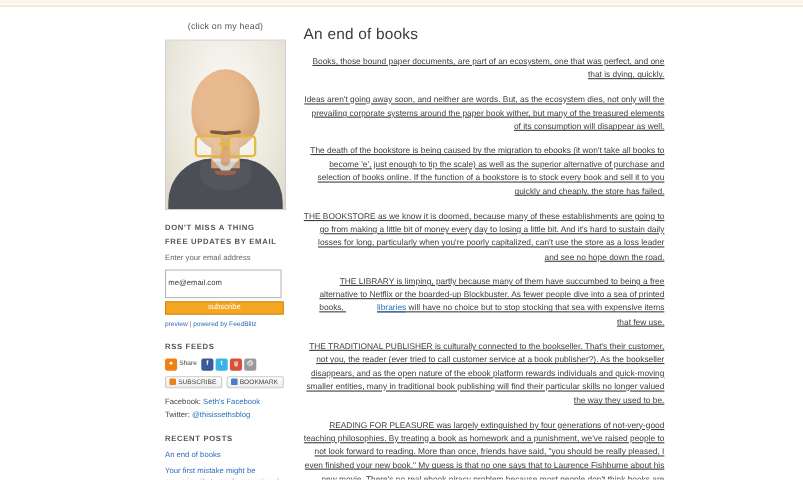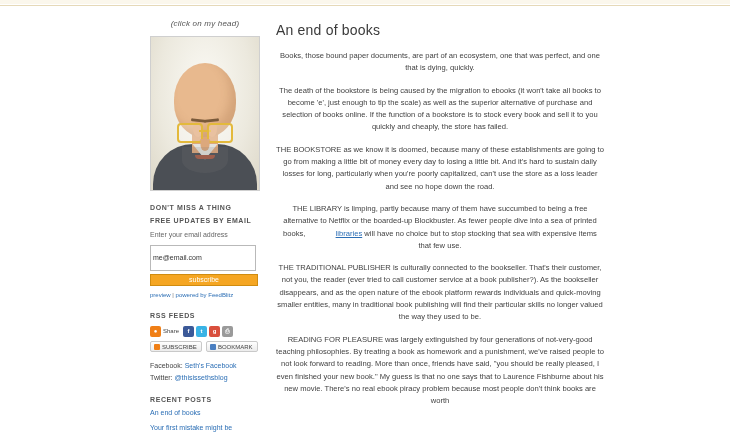--- a/index.html
+++ b/index.html
@@ -45,21 +45,20 @@
     font-size: 8px;
     line-height: 1.45;
     color: #444;
   }
   .click-head {
     font-size: 8px;
     color: #555;
     text-align: center;
     margin-bottom: 6px;
     letter-spacing: .2px;
-    font-style: italic;
   }
   .portrait {
     width: 108px;
     height: 153px;
     border: 1px solid #cfcfcf;
     background: linear-gradient(180deg, #f0efe8 0%, #e9e6db 55%, #d8d3c3 100%);
     position: relative;
     overflow: hidden;
   }
   
@@ -297,21 +296,22 @@
     font-weight: normal;
     color: #3a3a3a;
     margin: 0 0 12px 0;
     letter-spacing: .2px;
   }
   .post p {
     font-size: 7.6px;
     line-height: 1.62;
     color: #3f3f3f;
     margin: 0 0 10px 0;
-    text-align: center;
+    text-align: right;
+    text-decoration: underline;
   }
   .post p a {
     color: #2b6eb5;
     text-decoration: underline;
     margin-left: 28px;
   }
 </style>
 </head>
 <body>
 
@@ -391,20 +391,21 @@
       <li><a href="#">An end of books</a></li>
       <li><a href="#">Your first mistake might be assuming that people are rational</a></li>
     </ul>
   </div>
 
   <div class="content">
     <h1 class="post-title">An end of books</h1>
 
     <div class="post">
       <p>Books, those bound paper documents, are part of an ecosystem, one that was perfect, and one that is dying, quickly.</p>
+      <p>Ideas aren't going away soon, and neither are words. But, as the ecosystem dies, not only will the prevailing corporate systems around the paper book wither, but many of the treasured elements of its consumption will disappear as well.</p>
       <p>The death of the bookstore is being caused by the migration to ebooks (it won't take all books to become 'e', just enough to tip the scale) as well as the superior alternative of purchase and selection of books online. If the function of a bookstore is to stock every book and sell it to you quickly and cheaply, the store has failed.</p>
       <p>THE BOOKSTORE as we know it is doomed, because many of these establishments are going to go from making a little bit of money every day to losing a little bit. And it's hard to sustain daily losses for long, particularly when you're poorly capitalized, can't use the store as a loss leader and see no hope down the road.</p>
       <p><span>THE LIBRARY is limping, partly because many of them have succumbed to being a free alternative to Netflix or the boarded-up Blockbuster. As fewer people dive into a sea of printed books, <a href="#">libraries</a> will have no choice but to stop stocking that sea with expensive items that few use.</span></p>
       <p>THE TRADITIONAL PUBLISHER is culturally connected to the bookseller. That's their customer, not you, the reader (ever tried to call customer service at a book publisher?). As the bookseller disappears, and as the open nature of the ebook platform rewards individuals and quick-moving smaller entities, many in traditional book publishing will find their particular skills no longer valued the way they used to be.</p>
       <p>READING FOR PLEASURE was largely extinguished by four generations of not-very-good teaching philosophies. By treating a book as homework and a punishment, we've raised people to not look forward to reading. More than once, friends have said, "you should be really pleased, I even finished your new book." My guess is that no one says that to Laurence Fishburne about his new movie. There's no real ebook piracy problem because most people don't think books are worth</p>
     </div>
   </div>
 
 </div>
 

